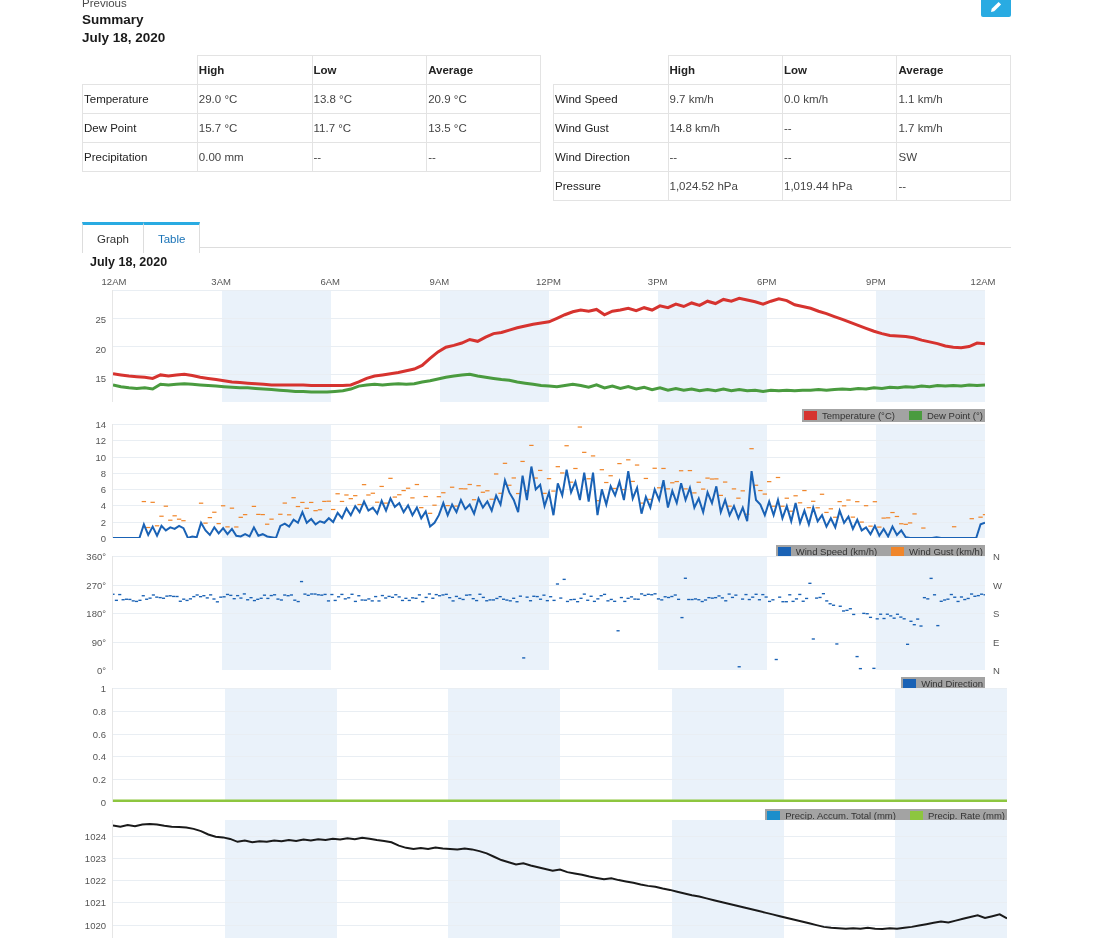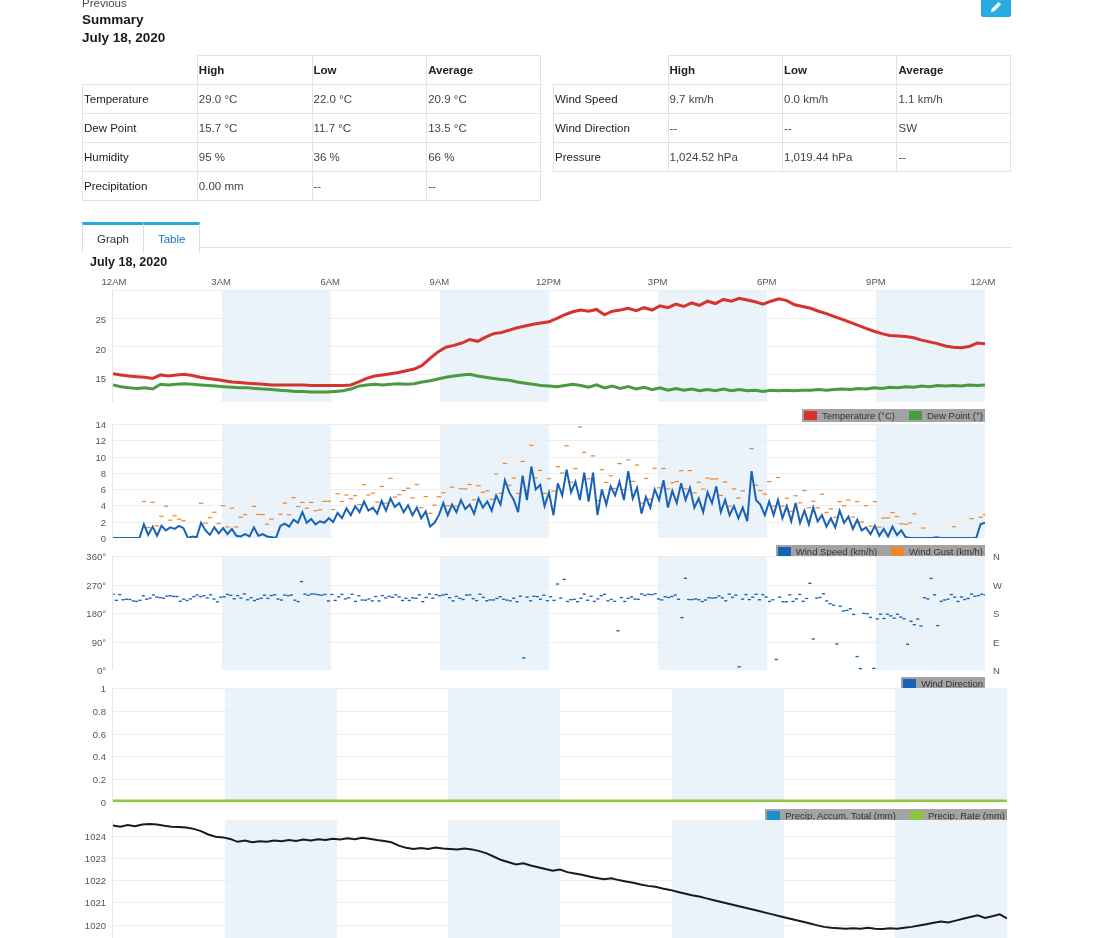--- a/index.html
+++ b/index.html
@@ -154,34 +154,28 @@
         <th class="c0"></th>
         <th class="c1">High</th>
         <th class="c2">Low</th>
         <th class="c3">Average</th>
       </tr>
     </thead>
     <tbody>
       <tr>
         <td class="rowhdr">Temperature</td>
         <td>29.0 °C</td>
-        <td>22.0 °C</td>
+        <td>13.8 °C</td>
         <td>20.9 °C</td>
       </tr>
       <tr>
         <td class="rowhdr">Dew Point</td>
         <td>15.7 °C</td>
         <td>11.7 °C</td>
         <td>13.5 °C</td>
-      </tr>
-      <tr>
-        <td class="rowhdr">Humidity</td>
-        <td>95 %</td>
-        <td>36 %</td>
-        <td>66 %</td>
       </tr>
       <tr>
         <td class="rowhdr">Precipitation</td>
         <td>0.00 mm</td>
         <td>--</td>
         <td>--</td>
       </tr>
     </tbody>
   </table>
 
@@ -193,20 +187,26 @@
         <th class="c2">Low</th>
         <th class="c3">Average</th>
       </tr>
     </thead>
     <tbody>
       <tr>
         <td class="rowhdr">Wind Speed</td>
         <td>9.7 km/h</td>
         <td>0.0 km/h</td>
         <td>1.1 km/h</td>
+      </tr>
+      <tr>
+        <td class="rowhdr">Wind Gust</td>
+        <td>14.8 km/h</td>
+        <td>--</td>
+        <td>1.7 km/h</td>
       </tr>
       <tr>
         <td class="rowhdr">Wind Direction</td>
         <td>--</td>
         <td>--</td>
         <td>SW</td>
       </tr>
       <tr>
         <td class="rowhdr">Pressure</td>
         <td>1,024.52 hPa</td>

